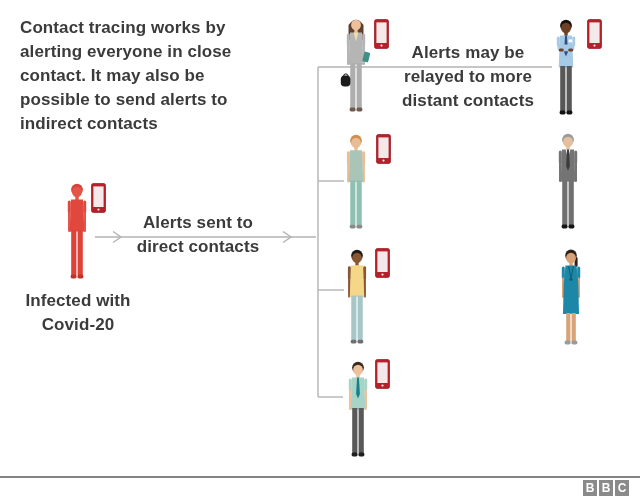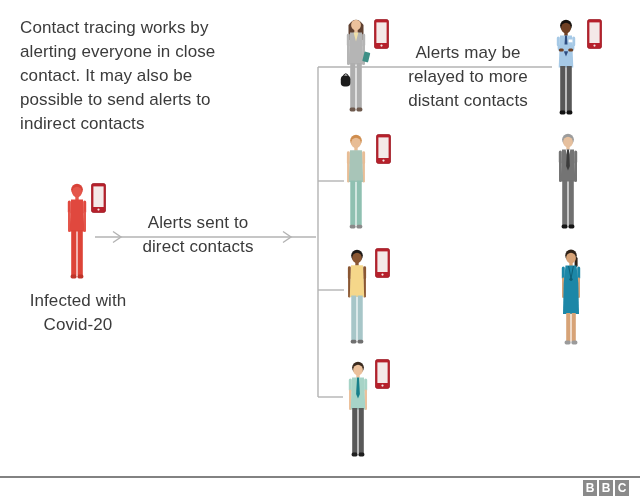--- a/index.html
+++ b/index.html
@@ -8,21 +8,21 @@
     overflow:hidden;font-family:"Liberation Sans",sans-serif;
   }
   .label{
     position:absolute;color:#3b3b3b;font-size:17px;line-height:24px;
     white-space:pre-line;letter-spacing:0.1px;
   }
   .label.center{text-align:center;}
   #connector-svg{position:absolute;left:0;top:0;z-index:1;}
   .figure{position:absolute;z-index:2;line-height:0;}
   .phone{position:absolute;z-index:2;line-height:0;}
-  .lbl{z-index:3;}
+  .lbl{z-index:3;font-weight:bold;}
   #footer-line{position:absolute;left:0;top:476px;width:640px;border-top:2px solid #828282;z-index:4;}
   #bbc-logo{position:absolute;left:583px;top:480px;display:flex;gap:2px;z-index:4;}
   .bbc-box{
     width:14px;height:16px;background:#8a8a8a;color:#ffffff;
     font-weight:bold;font-size:12px;line-height:16px;text-align:center;
     font-family:"Liberation Sans",sans-serif;
   }
 </style>
 </head>
 <body>

